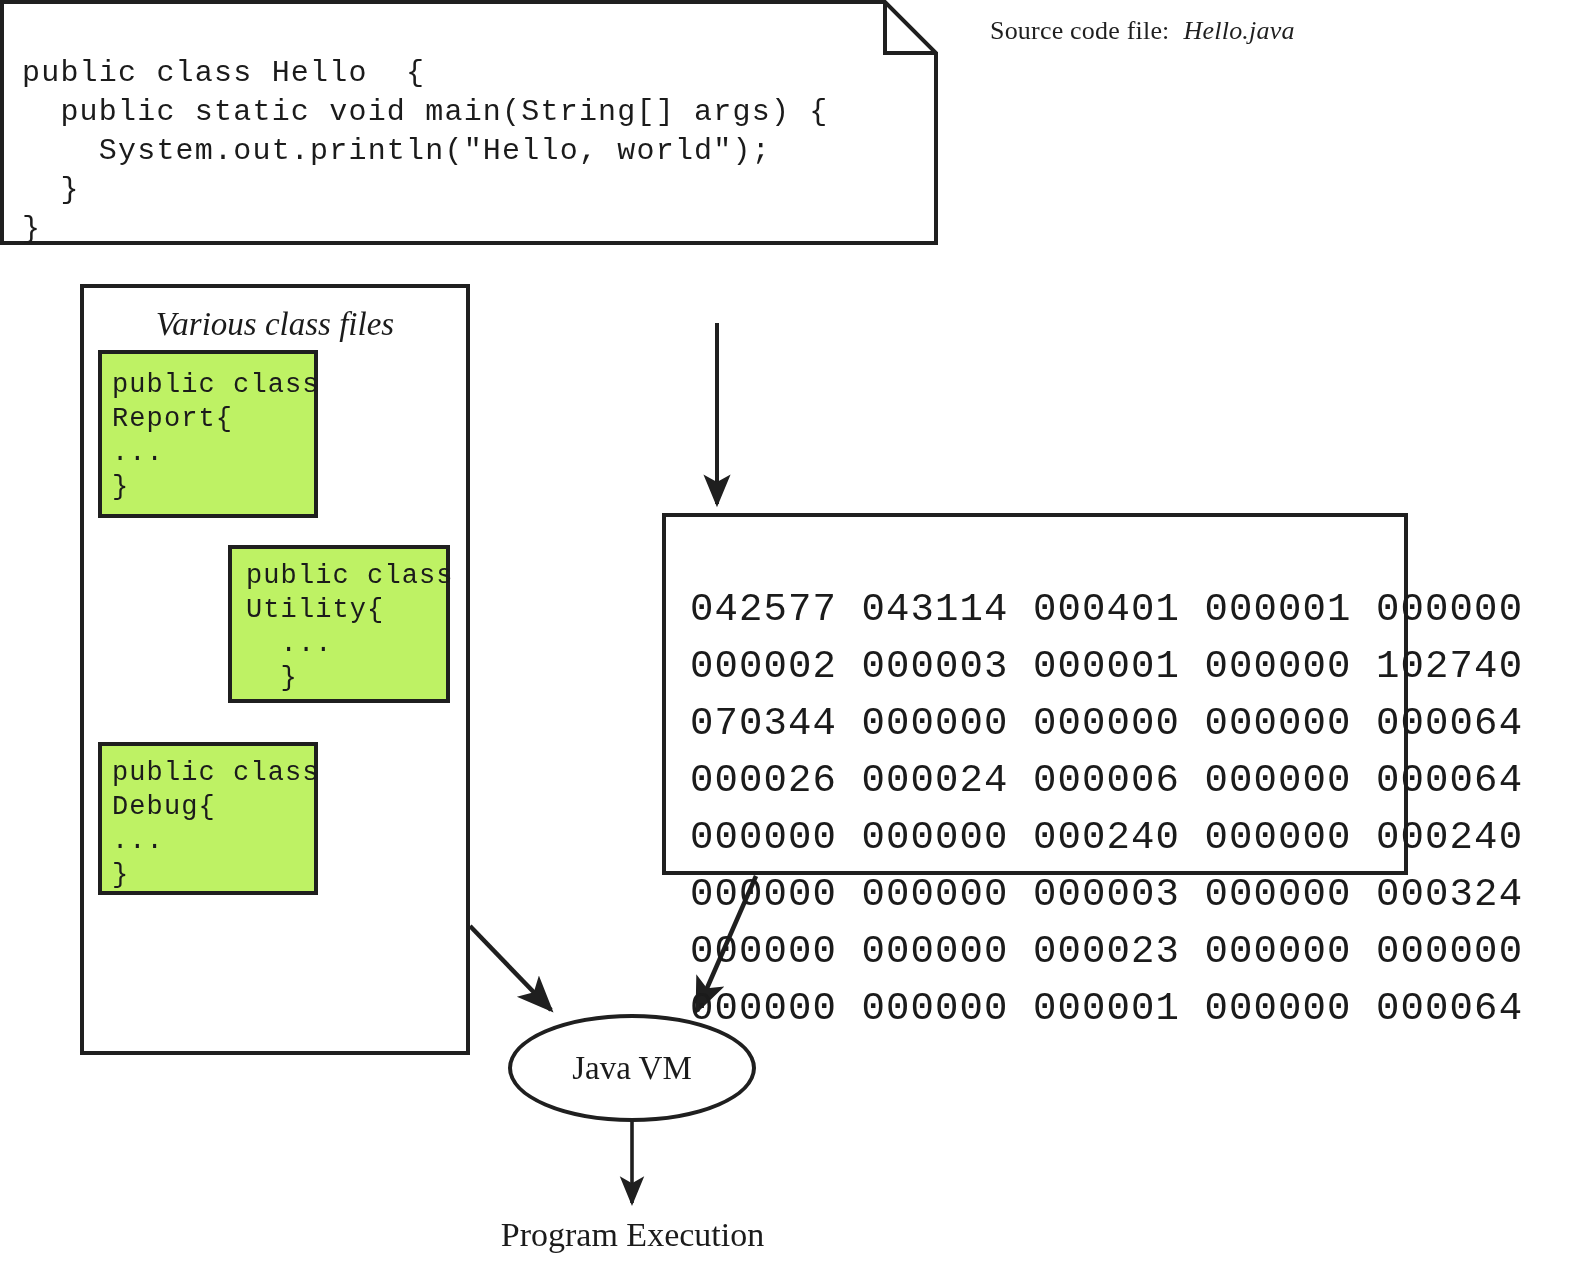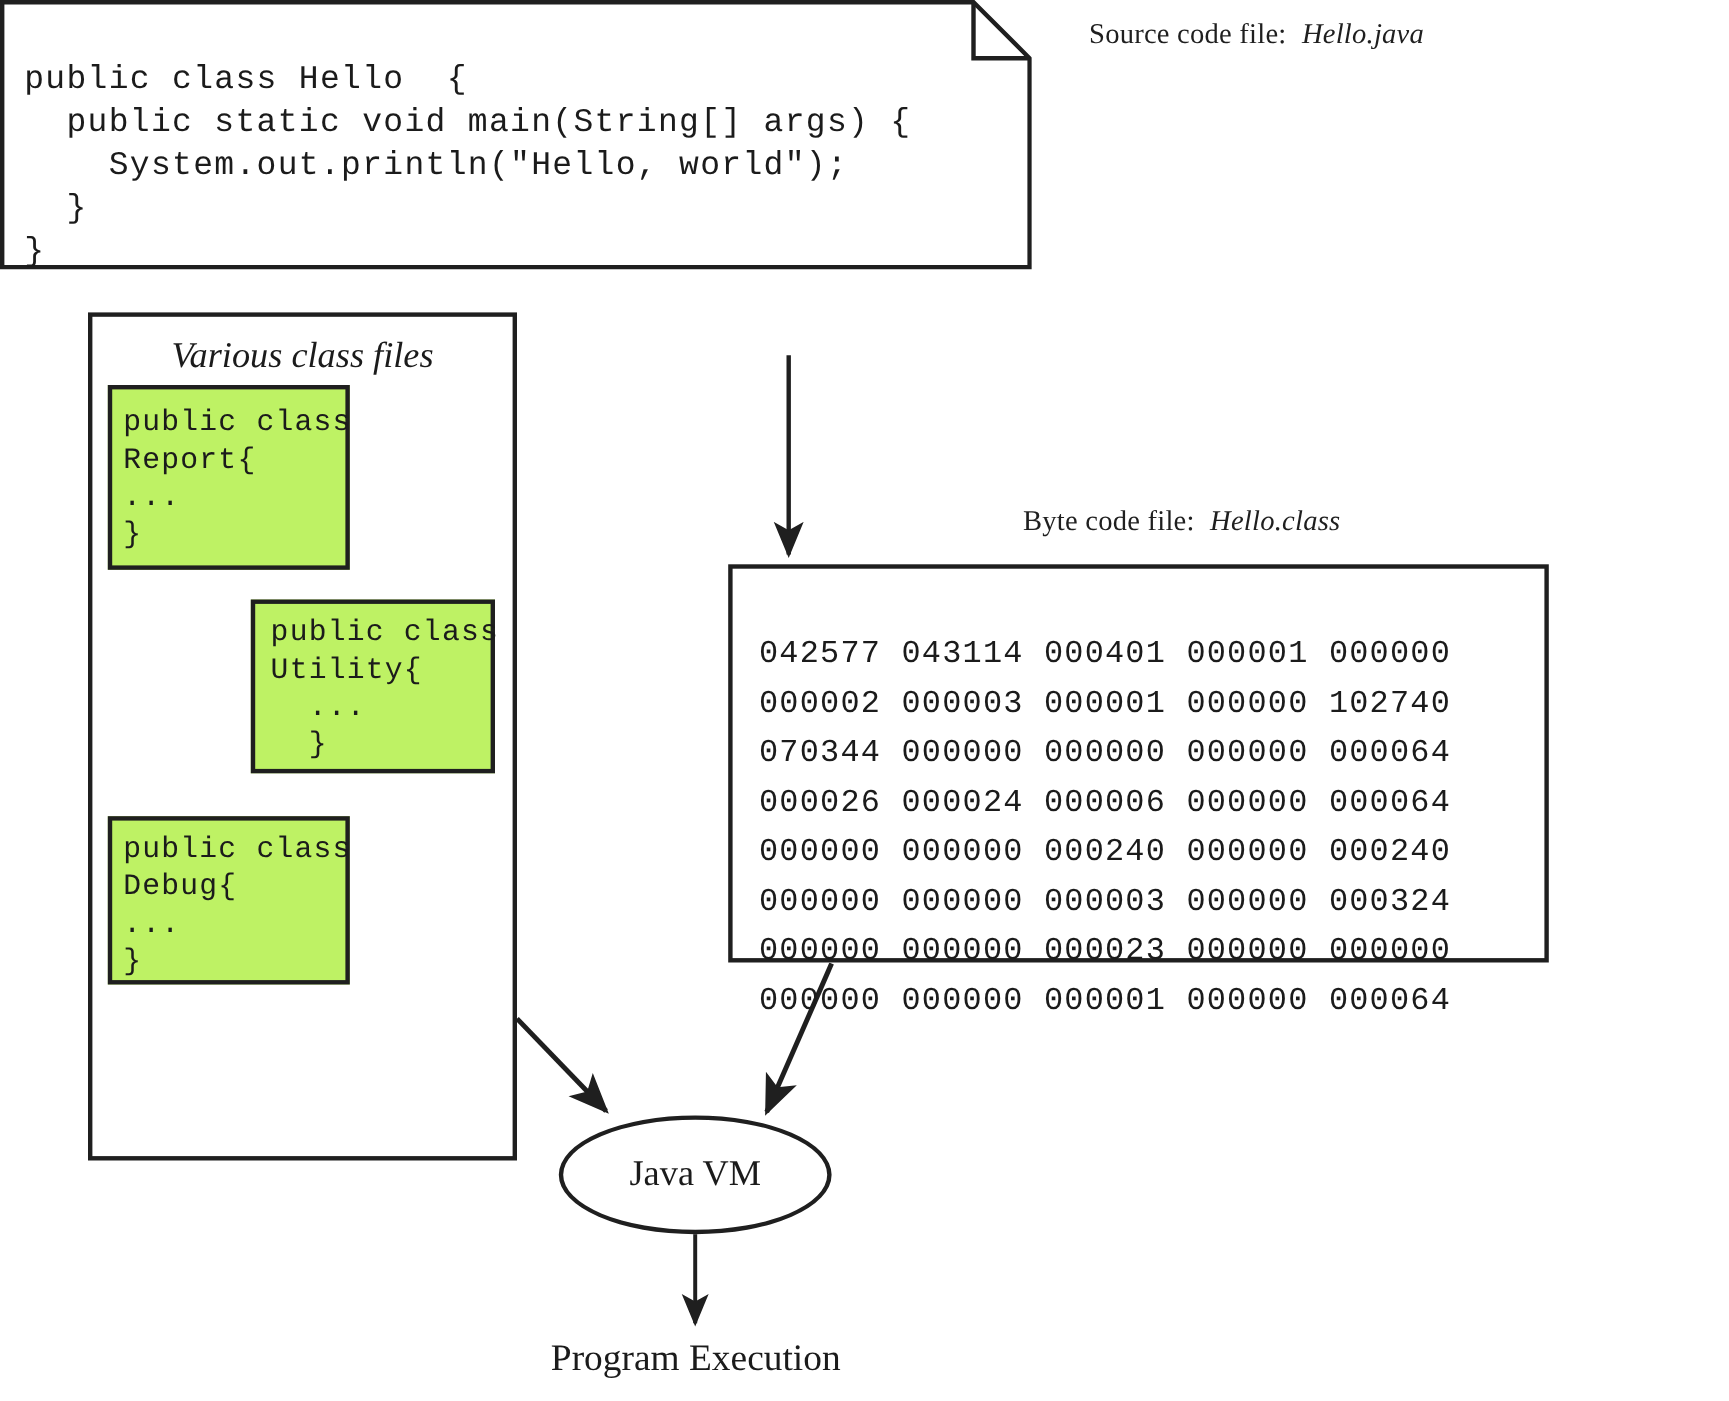--- a/index.html
+++ b/index.html
@@ -69,22 +69,22 @@
   
   #byte-box {
     left: 662px; top: 513px;
     width: 746px; height: 362px;
   }
   #byte-code {
     position: absolute;
     left: 24px;
     top: 26px;
     font-family: "Liberation Mono", "DejaVu Sans Mono", monospace;
-    font-size: 29px;
-    line-height: 45px;
+    font-size: 39px;
+    line-height: 57px;
     white-space: pre;
     color: #1b1b1b;
     letter-spacing: 1.1px;
   }
 
   
   #classfiles-box {
     left: 80px; top: 284px;
     width: 390px; height: 771px;
   }
@@ -192,23 +192,20 @@
       <path d="M2,2 L885,2 L936,53 L936,243 L2,243 Z" fill="#ffffff" stroke="#1f1f1f" stroke-width="4"></path>
       <path d="M885,2 L885,53 L936,53" fill="none" stroke="#1f1f1f" stroke-width="4"></path>
     </svg>
     <pre id="source-code">public class Hello  {
   public static void main(String[] args) {
     System.out.println("Hello, world");
   }
 }</pre>
   </div>
 
-  <div class="caption" id="cap-byte">
-    <span>Byte code file:</span><span class="fname">Hello.class</span>
-  </div>
 
   <div class="box" id="byte-box">
     <pre id="byte-code">042577 043114 000401 000001 000000
 000002 000003 000001 000000 102740
 070344 000000 000000 000000 000064
 000026 000024 000006 000000 000064
 000000 000000 000240 000000 000240
 000000 000000 000003 000000 000324
 000000 000000 000023 000000 000000
 000000 000000 000001 000000 000064</pre>

